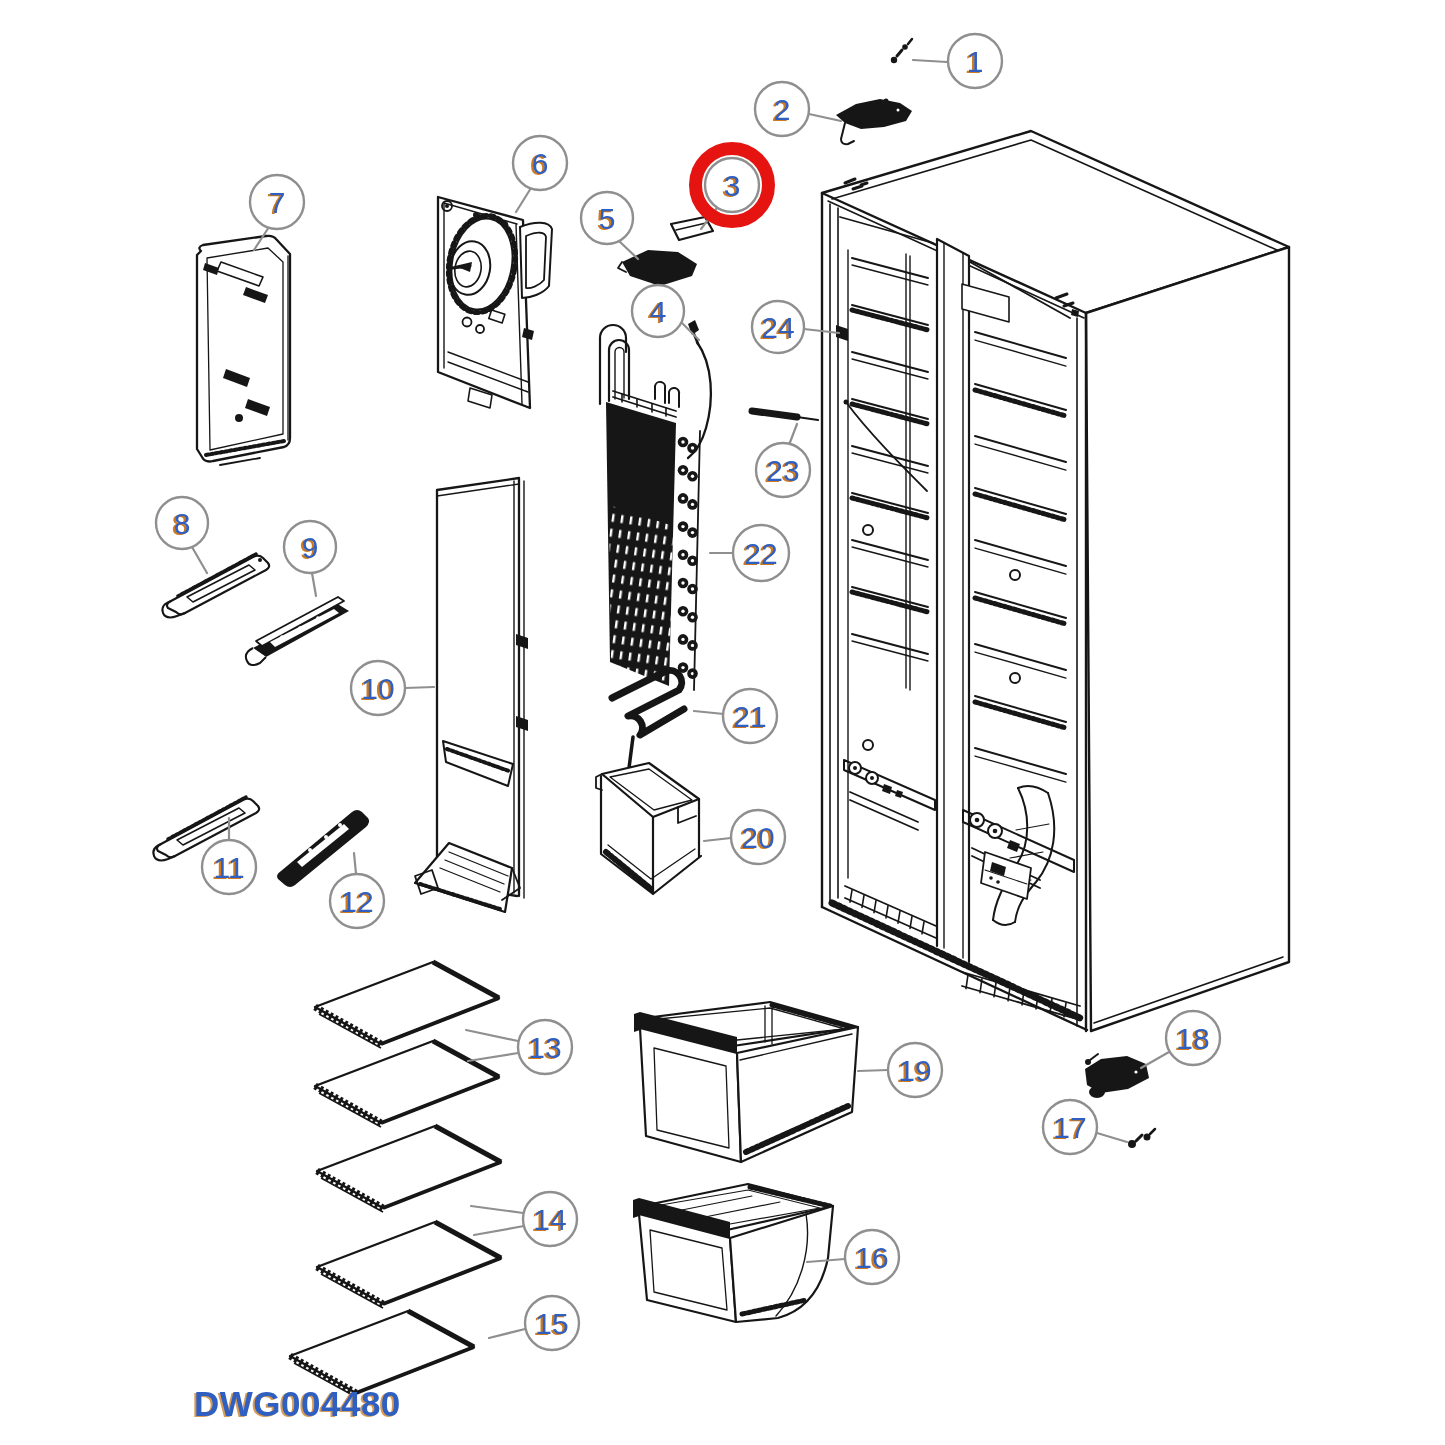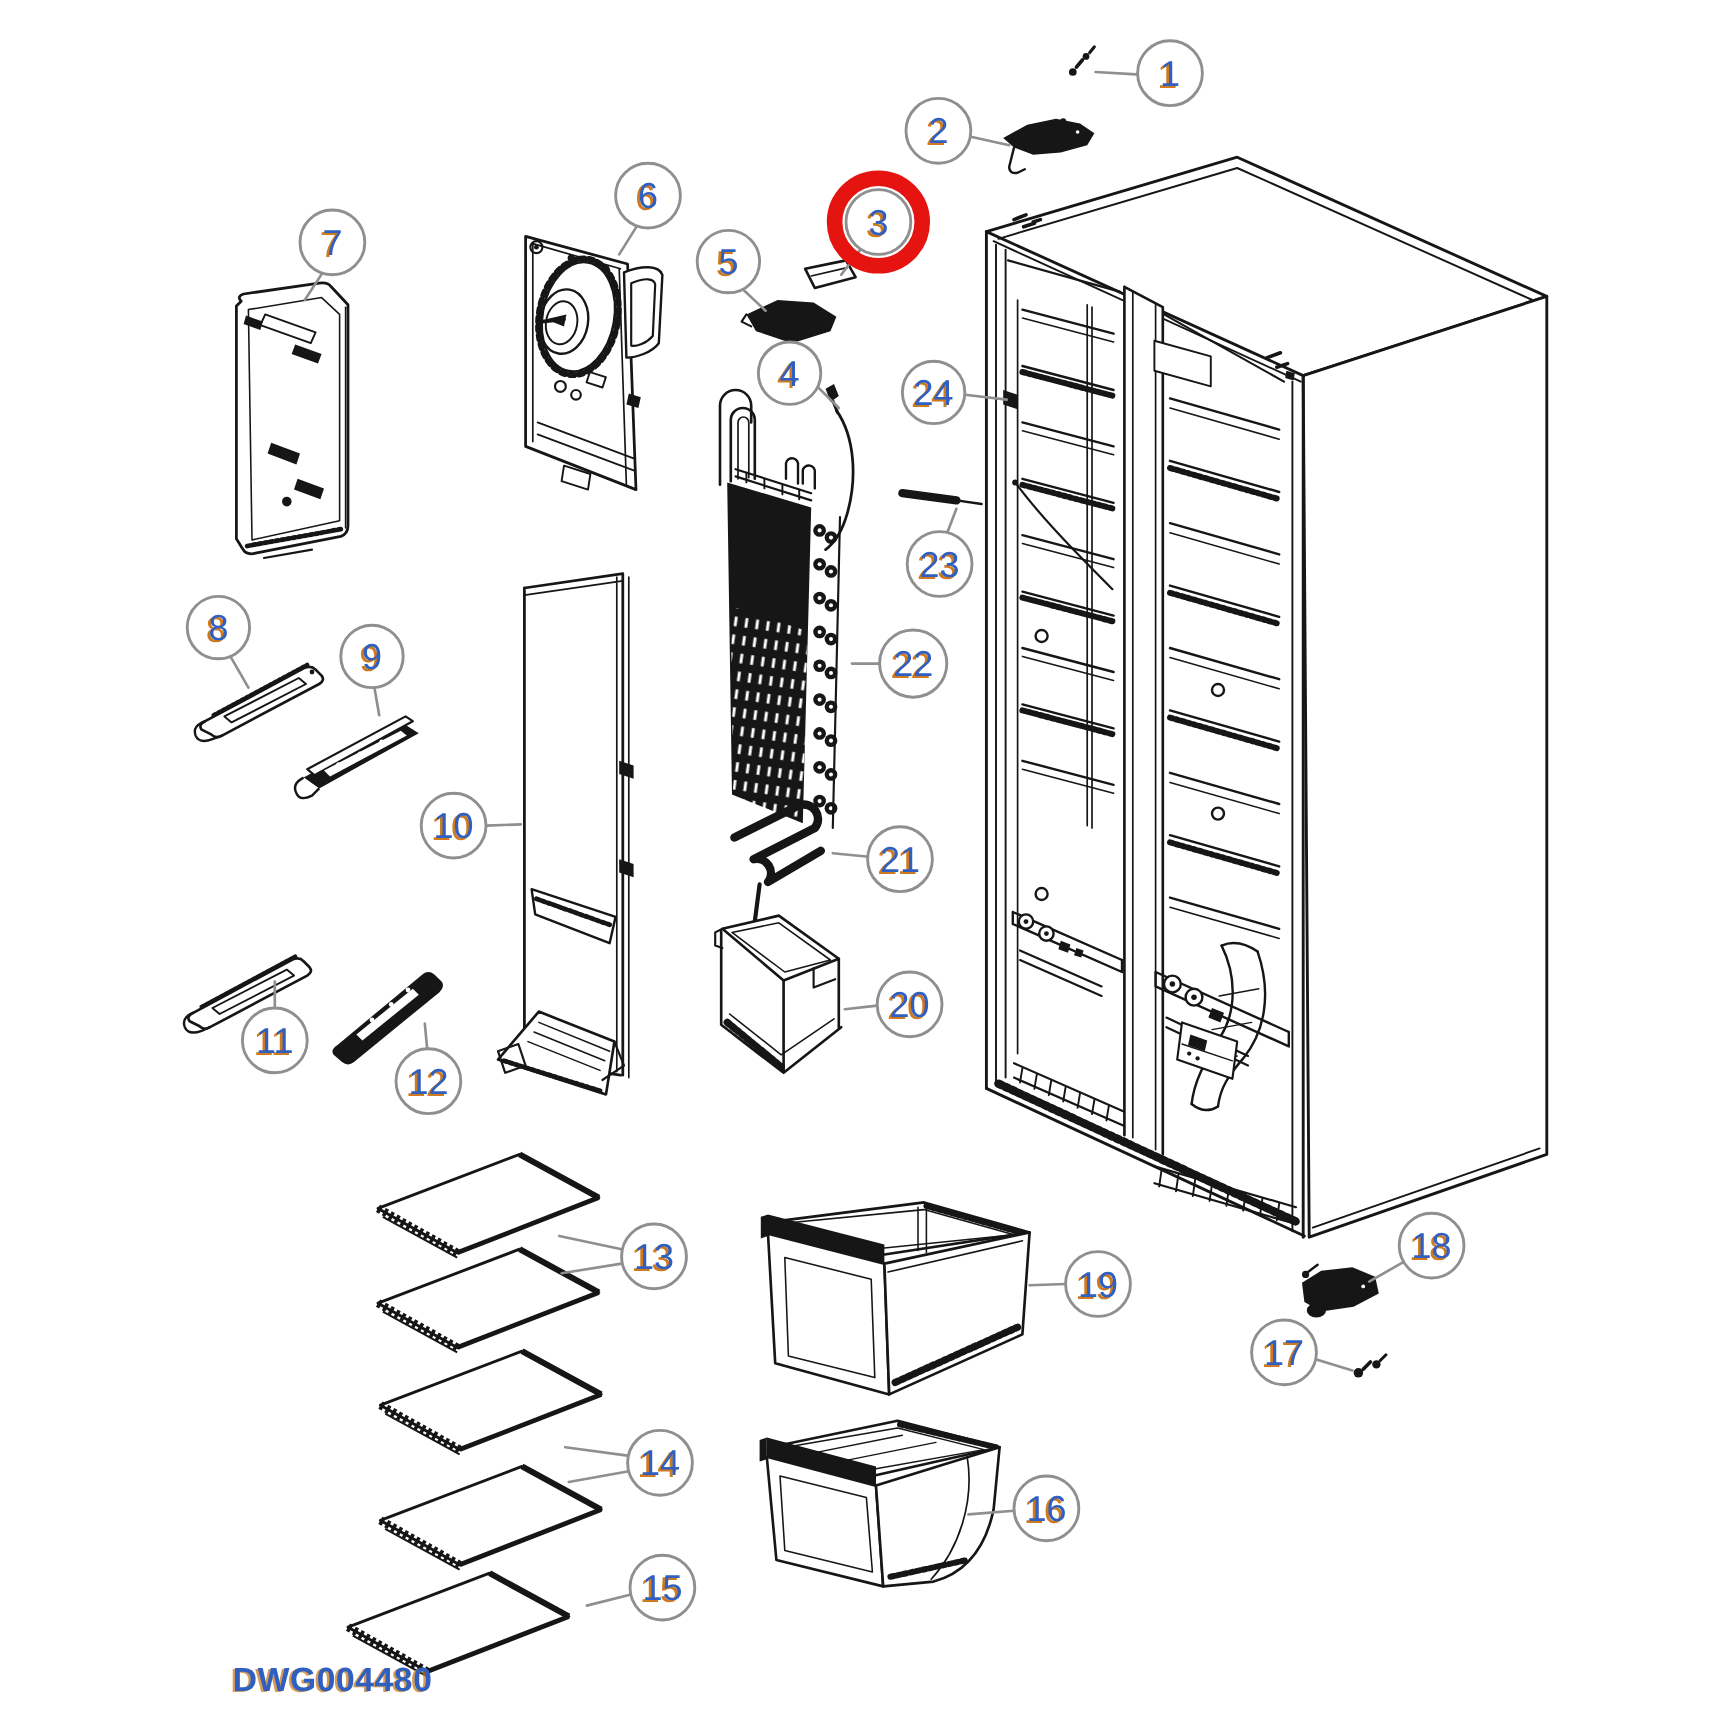--- a/index.html
+++ b/index.html
@@ -3,21 +3,21 @@
 <meta charset="utf-8">
 <style>
   html,body{margin:0;padding:0;background:#fff;}
   .stage{position:relative;width:1445px;height:1445px;background:#fff;overflow:hidden;
          font-family:"Liberation Sans", sans-serif;}
   svg{position:absolute;left:0;top:0;}
   svg *{vector-effect:none;}
   .ln{stroke:#161616;fill:none;stroke-linecap:round;stroke-linejoin:round;}
   .fillw{fill:#ffffff;stroke:#161616;stroke-linejoin:round;}
   .filld{fill:#161616;stroke:none;}
-  #dwg-label{position:absolute;left:194px;top:1384px;font-size:28px;font-weight:bold;
+  #dwg-label{position:absolute;left:194px;top:1384px;font-size:35px;font-weight:bold;
              letter-spacing:0.5px;color:#2f5fc0;text-shadow:-2px 1px 0 rgba(200,122,30,0.75);}
   text.num{font-family:"Liberation Sans", sans-serif;font-size:30px;}
 </style>
 </head>
 <body>
 
 <div class="stage">
 
 <svg id="diagram" width="1445" height="1445" viewBox="0 0 1445 1445">
   <defs>

